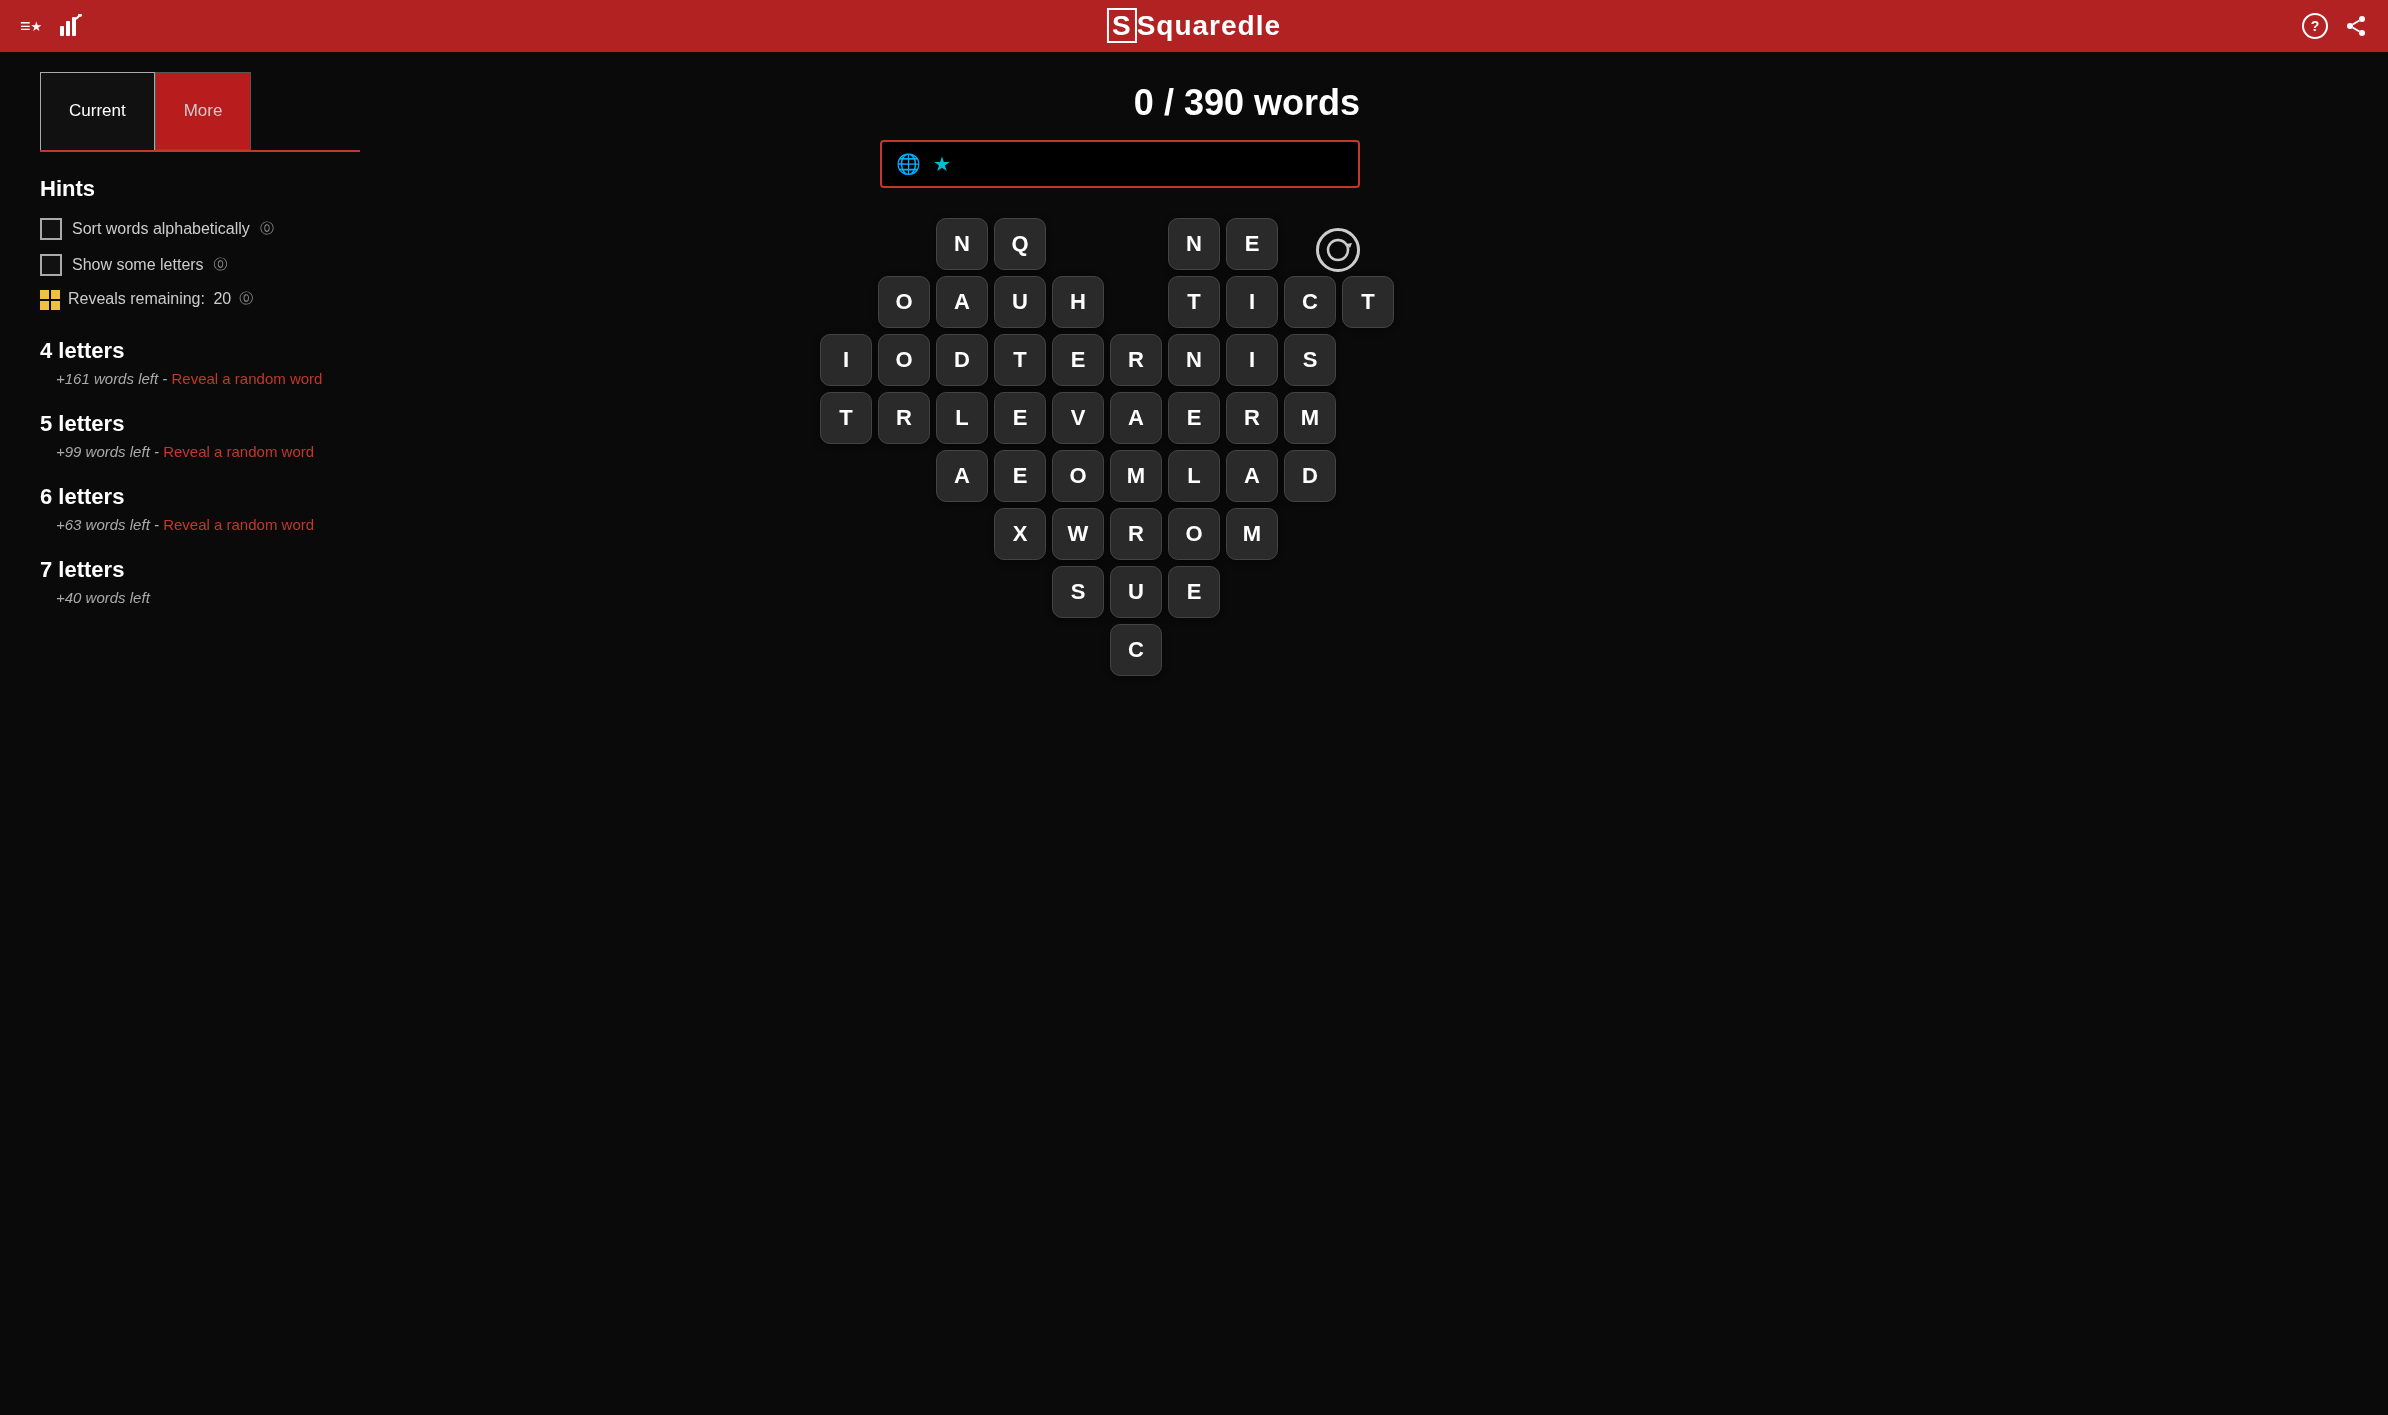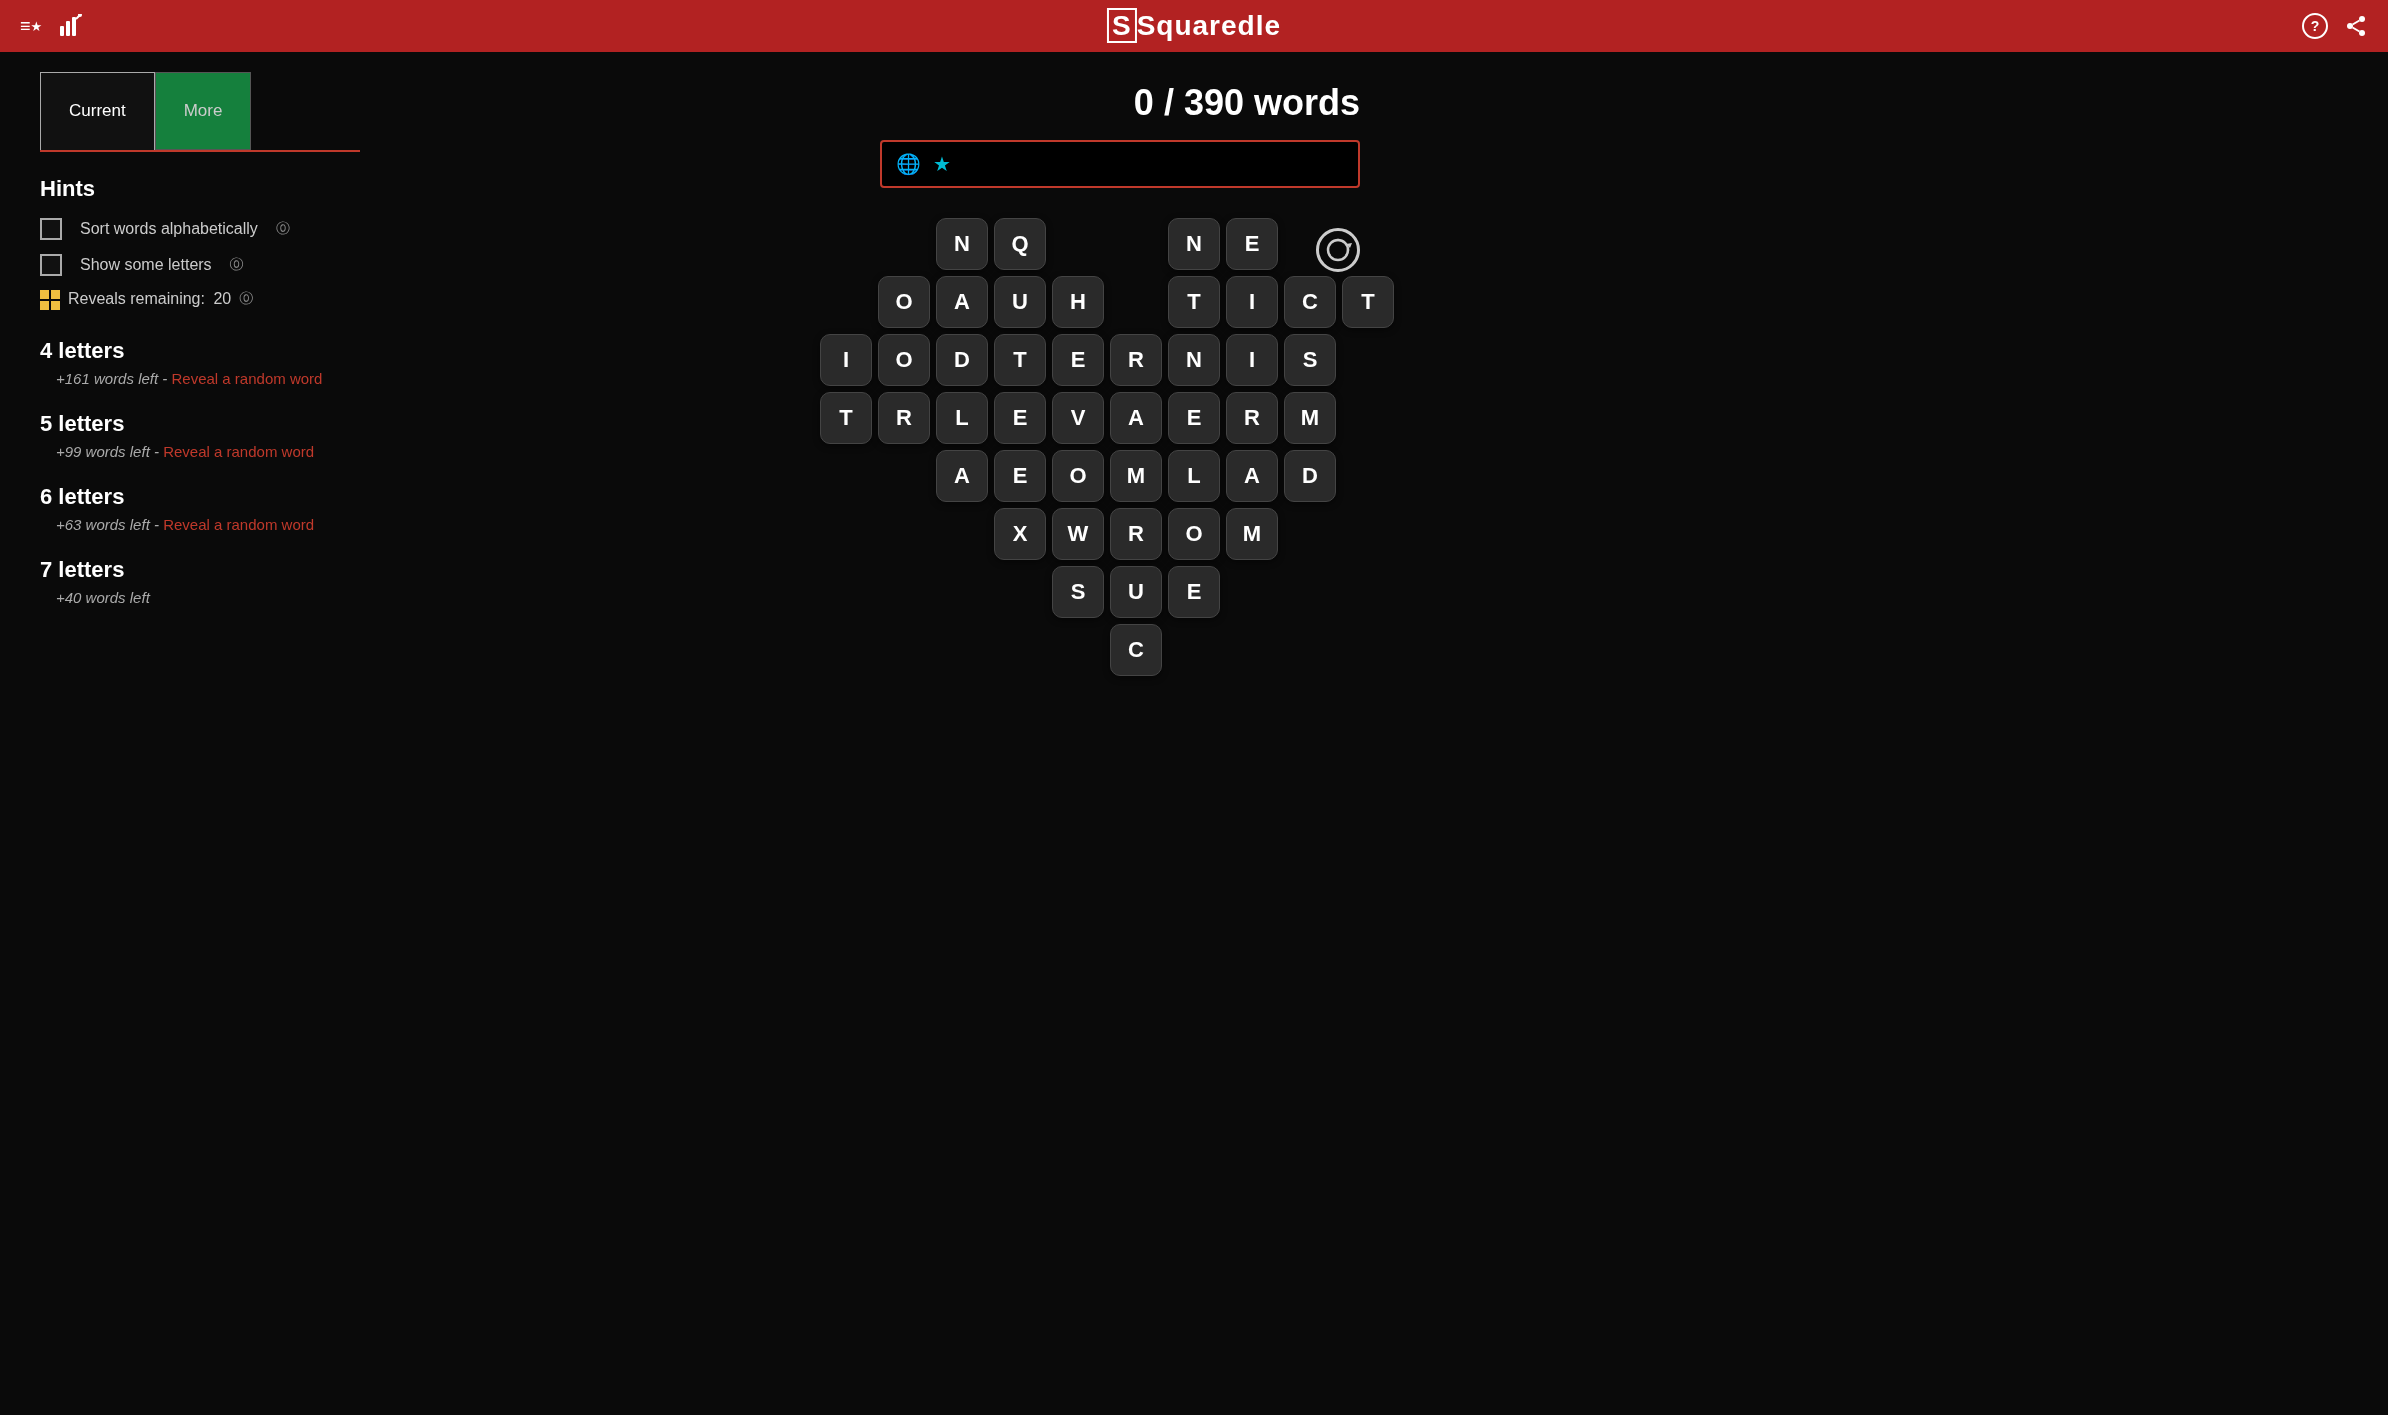--- a/index.html
+++ b/index.html
@@ -85,35 +85,35 @@
       color: #fff;
     }
     .tab.active {
       background: #111;
       border-bottom: 2px solid #b22222;
       border: 1px solid #aaa;
       border-bottom: none;
       color: #fff;
     }
     .tab:not(.active) {
-      background: #15803d;
+      background: #b91c1c;
       border: 1px solid #555;
       color: #ccc;
     }
 
     
     .hints-title {
       font-size: 22px;
       font-weight: bold;
       margin-bottom: 16px;
     }
     .hint-row {
       display: flex;
       align-items: center;
-      gap: 18px;
+      gap: 10px;
       margin-bottom: 14px;
       font-size: 16px;
       color: #ccc;
     }
     .checkbox {
       width: 22px;
       height: 22px;
       border: 2px solid #aaa;
       background: #111;
       flex-shrink: 0;

